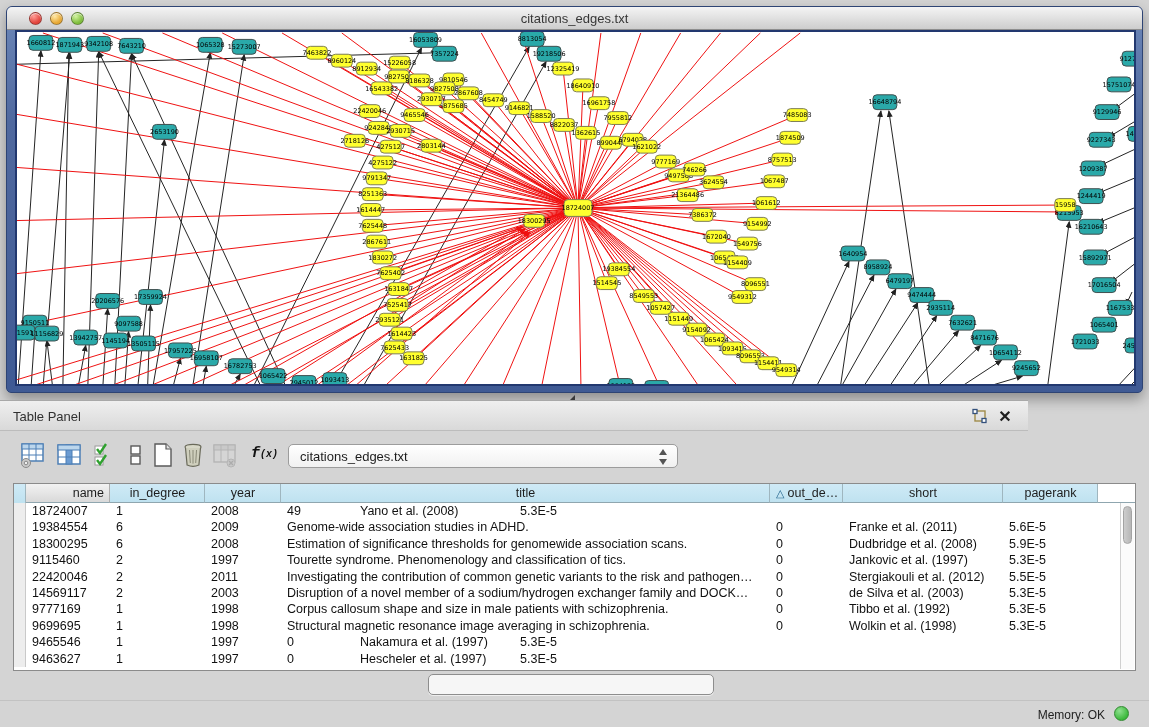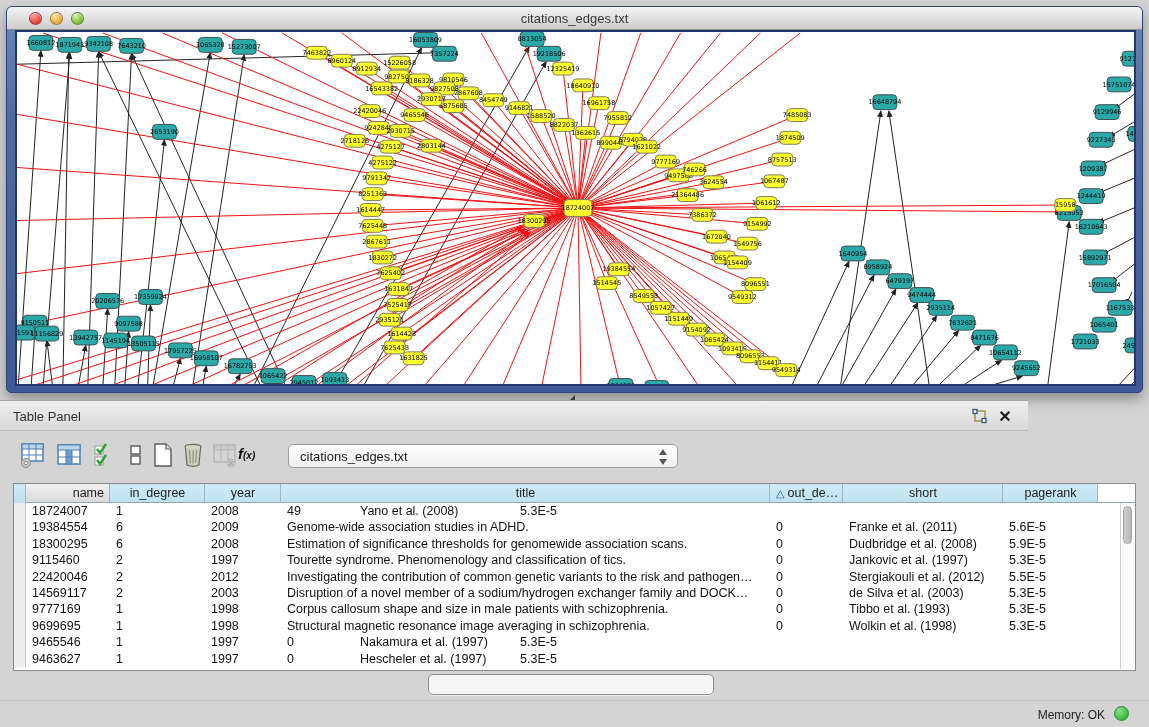--- a/index.html
+++ b/index.html
@@ -602,21 +602,21 @@
   <span class="tb-icon" style="left:212px; opacity:.45">
     <svg width="26" height="28" viewBox="0 0 26 28">
       <rect x="2" y="4" width="21" height="17" fill="#d7d7d7" stroke="#8f8f8f" stroke-width="1.4"></rect>
       <rect x="2" y="4" width="21" height="5" fill="#bdbdbd" stroke="#8f8f8f"></rect>
       <line x1="9" y1="4" x2="9" y2="21" stroke="#8f8f8f"></line>
         <line x1="16" y1="4" x2="16" y2="21" stroke="#8f8f8f"></line>
       <circle cx="19" cy="22" r="4" fill="#bdbdbd" stroke="#8f8f8f"></circle>
       <path d="M17 20 l4 4 m0 -4 l-4 4" stroke="#7d7d7d" stroke-width="1.4"></path>
     </svg>
   </span>
-  <span class="tb-icon" style="left:238px; top:13px; font-size:15px; font-style:italic; font-family:Liberation Sans, sans-serif; font-weight:bold; color:#111">f<span style="font-size:10px">(x)</span></span>
+  <span class="tb-icon" style="left:251px; top:13px; font-size:15px; font-style:italic; font-family:Liberation Mono, monospace; font-weight:bold; color:#111">f<span style="font-size:10px">(x)</span></span>
 
   <div class="combo">
     <span class="combo-text">citations_edges.txt</span>
     <svg class="combo-arrows" viewBox="0 0 10 18">
       <path d="M5 1 l4 6 h-8 z" fill="#555"></path>
       <path d="M5 17 l4 -6 h-8 z" fill="#555"></path>
     </svg>
   </div>
 </div>
 
@@ -669,21 +669,21 @@
         <div class="tcell" style="width: 76px;">1997</div>
         <div class="tcell" style="width: 489px;">Tourette syndrome. Phenomenology and classification of tics.</div>
         <div class="tcell" style="width: 73px;">0</div>
         <div class="tcell" style="width: 160px;">Jankovic et al. (1997)</div>
         <div class="tcell" style="width: 95px;">5.3E-5</div>
       </div>
       <div class="trow">
         <div class="tcell gutter" style="width: 8px;"></div>
         <div class="tcell" style="width: 84px;">22420046</div>
         <div class="tcell" style="width: 95px;">2</div>
-        <div class="tcell" style="width: 76px;">2012</div>
+        <div class="tcell" style="width: 76px;">2011</div>
         <div class="tcell" style="width: 489px;">Investigating the contribution of common genetic variants to the risk and pathogen…</div>
         <div class="tcell" style="width: 73px;">0</div>
         <div class="tcell" style="width: 160px;">Stergiakouli et al. (2012)</div>
         <div class="tcell" style="width: 95px;">5.5E-5</div>
       </div>
       <div class="trow">
         <div class="tcell gutter" style="width: 8px;"></div>
         <div class="tcell" style="width: 84px;">14569117</div>
         <div class="tcell" style="width: 95px;">2</div>
         <div class="tcell" style="width: 76px;">2003</div>
@@ -692,21 +692,21 @@
         <div class="tcell" style="width: 160px;">de Silva et al. (2003)</div>
         <div class="tcell" style="width: 95px;">5.3E-5</div>
       </div>
       <div class="trow">
         <div class="tcell gutter" style="width: 8px;"></div>
         <div class="tcell" style="width: 84px;">9777169</div>
         <div class="tcell" style="width: 95px;">1</div>
         <div class="tcell" style="width: 76px;">1998</div>
         <div class="tcell" style="width: 489px;">Corpus callosum shape and size in male patients with schizophrenia.</div>
         <div class="tcell" style="width: 73px;">0</div>
-        <div class="tcell" style="width: 160px;">Tibbo et al. (1993)</div>
+        <div class="tcell" style="width: 160px;">Tibbo et al. (1992)</div>
         <div class="tcell" style="width: 95px;">5.3E-5</div>
       </div>
       <div class="trow">
         <div class="tcell gutter" style="width: 8px;"></div>
         <div class="tcell" style="width: 84px;">9699695</div>
         <div class="tcell" style="width: 95px;">1</div>
         <div class="tcell" style="width: 76px;">1998</div>
         <div class="tcell" style="width: 489px;">Structural magnetic resonance image averaging in schizophrenia.</div>
         <div class="tcell" style="width: 73px;">0</div>
         <div class="tcell" style="width: 160px;">Wolkin et al. (1998)</div>

